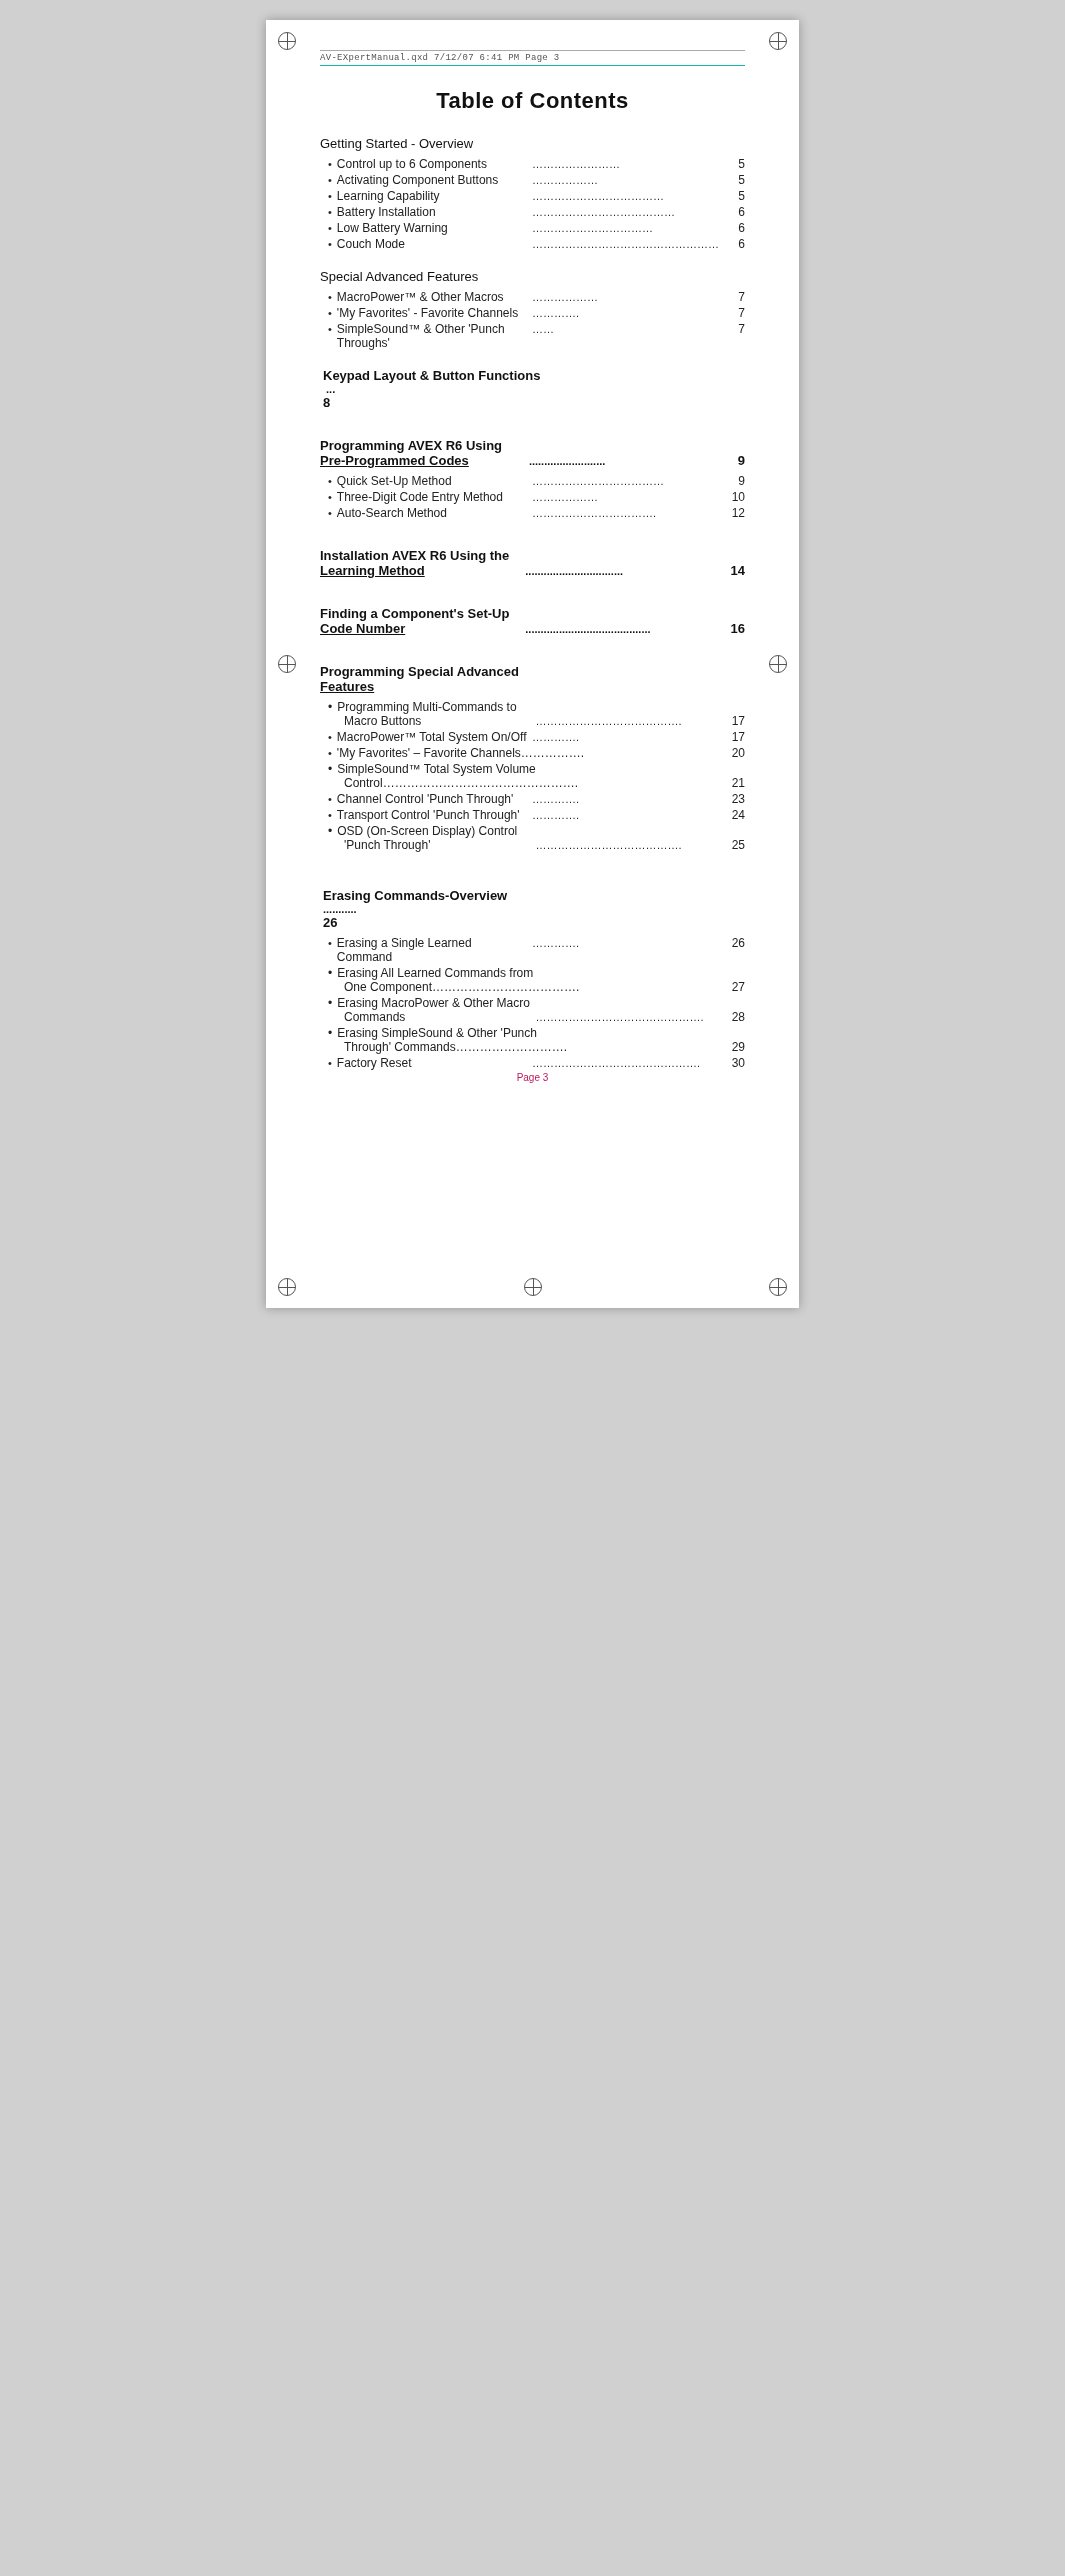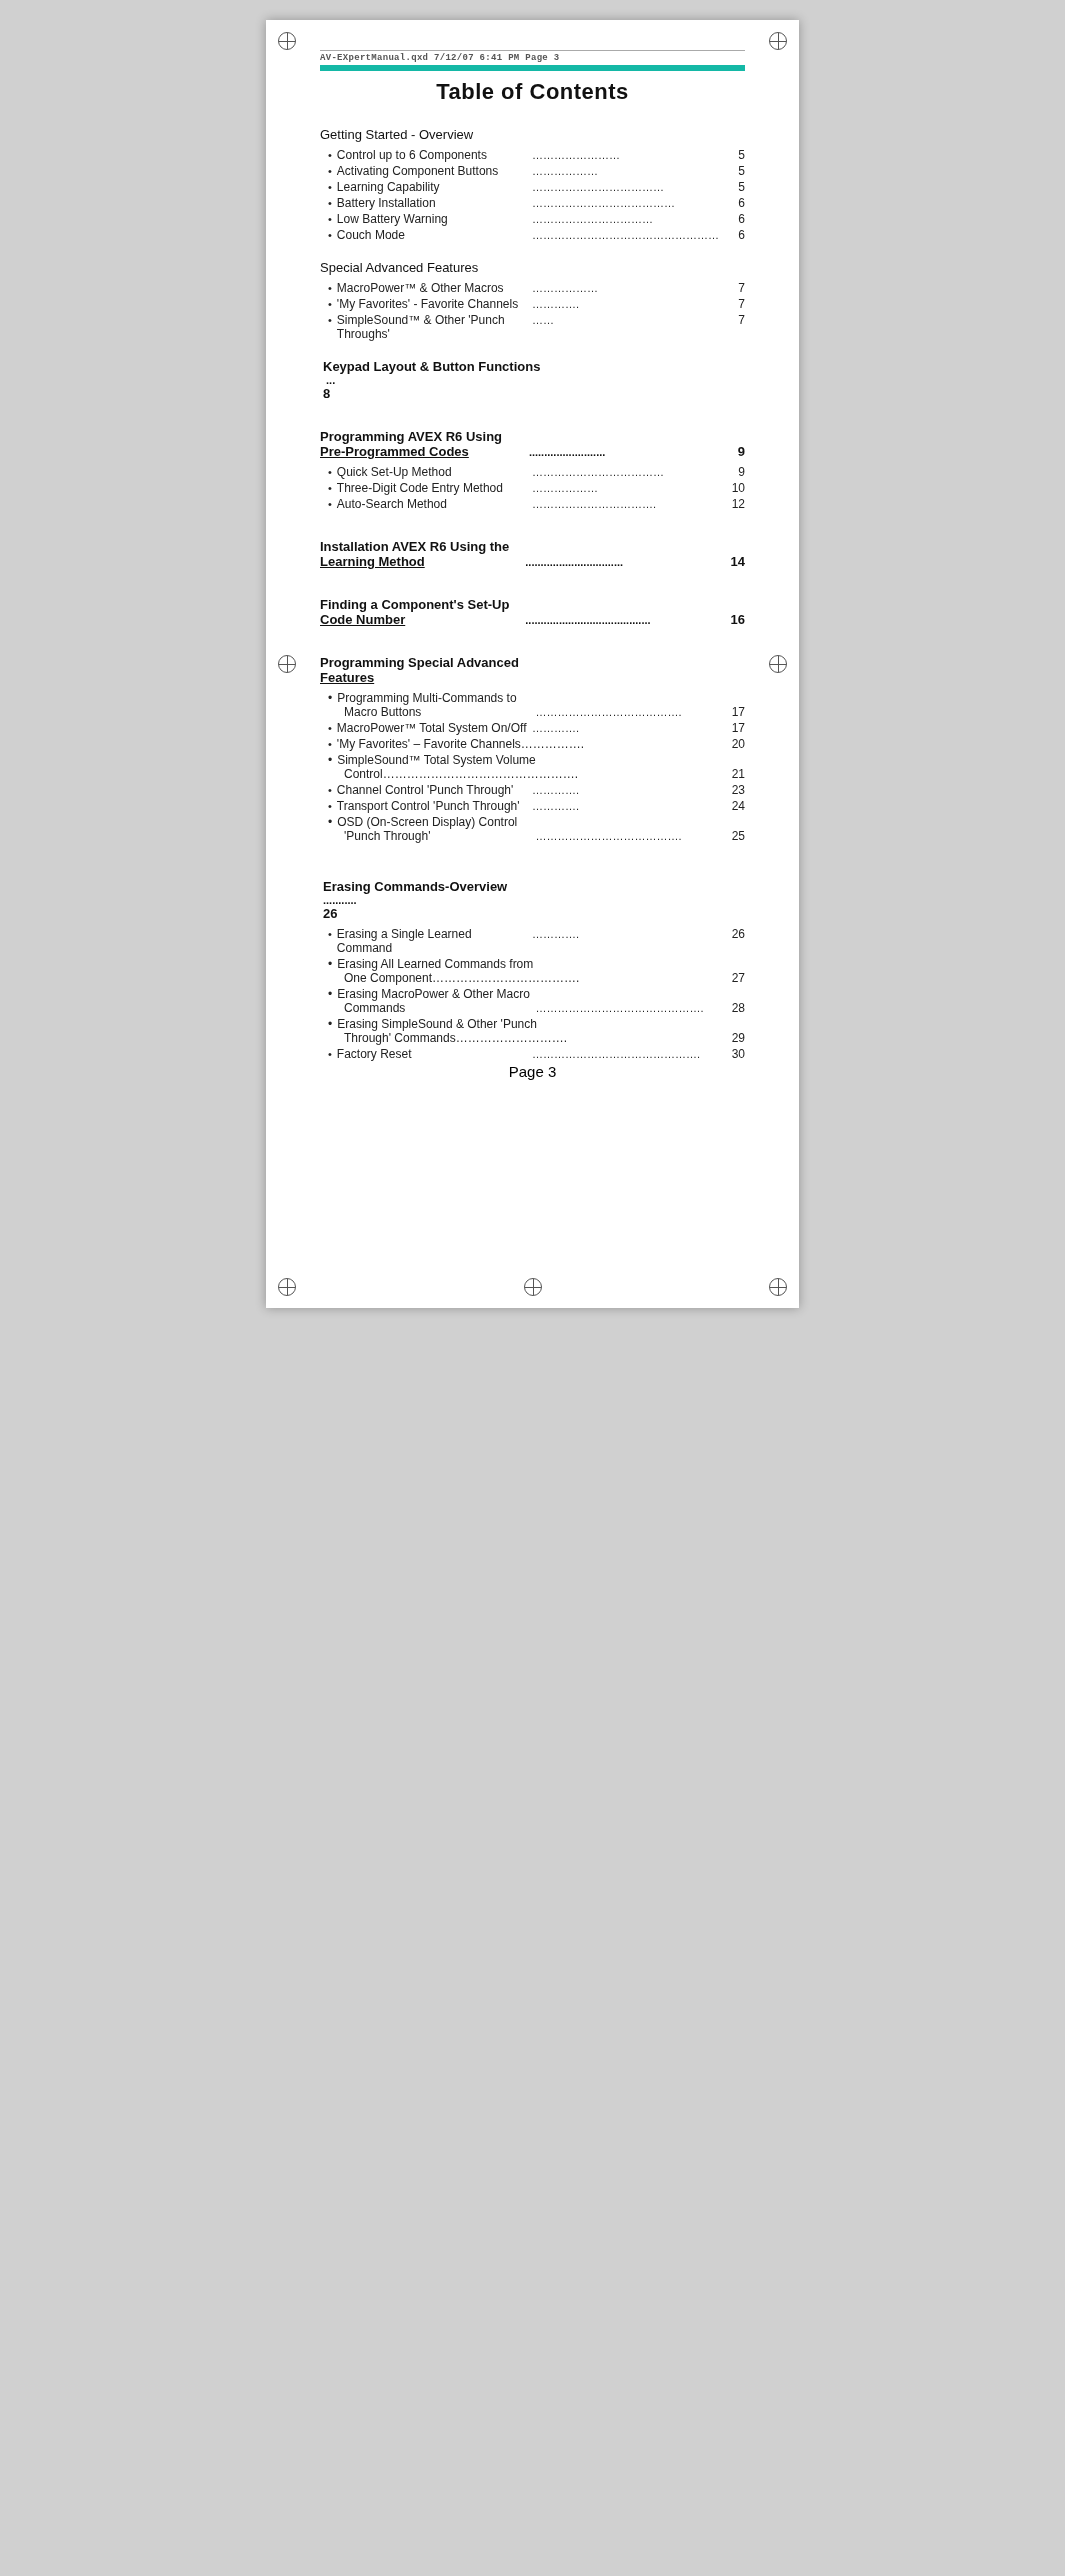--- a/index.html
+++ b/index.html
@@ -54,25 +54,24 @@
     .reg-br { bottom: 12px; right: 12px; }
     .reg-ml { top: 50%; left: 12px; transform: translateY(-50%); }
     .reg-mr { top: 50%; right: 12px; transform: translateY(-50%); }
 
     
     .file-header {
       font-size: 9px;
       font-family: Courier, monospace;
       color: #555;
       border-top: 1px solid #aaa;
-      border-bottom: 6px solid #14b8a6;
+      border-bottom: 1px solid #14b8a6;
       padding: 2px 0;
-      margin-bottom: 8px;
+      margin-bottom: 22px;
       letter-spacing: 0.3px;
-      font-weight: bold;
     }
 
     
     .toc-title {
       text-align: center;
       font-size: 22px;
       font-weight: bold;
       font-family: Arial, Helvetica, sans-serif;
       margin-bottom: 22px;
       color: #111;
@@ -200,23 +199,23 @@
       overflow: hidden;
       margin: 0 3px;
       font-size: 11px;
       white-space: nowrap;
     }
     .section-two-line .line2 .sh-page { flex-shrink: 0; }
 
     
     .page-footer {
       text-align: center;
-      font-size: 15px;
-      font-family: Arial, Helvetica, sans-serif;
-      color: #000000;
+      font-size: 10px;
+      font-family: Arial, Helvetica, sans-serif;
+      color: #be185d;
     }
 
     .reg-bottom-center {
       position: absolute;
       bottom: 12px;
       left: 50%;
       transform: translateX(-50%);
     }
   </style>
 </head>

